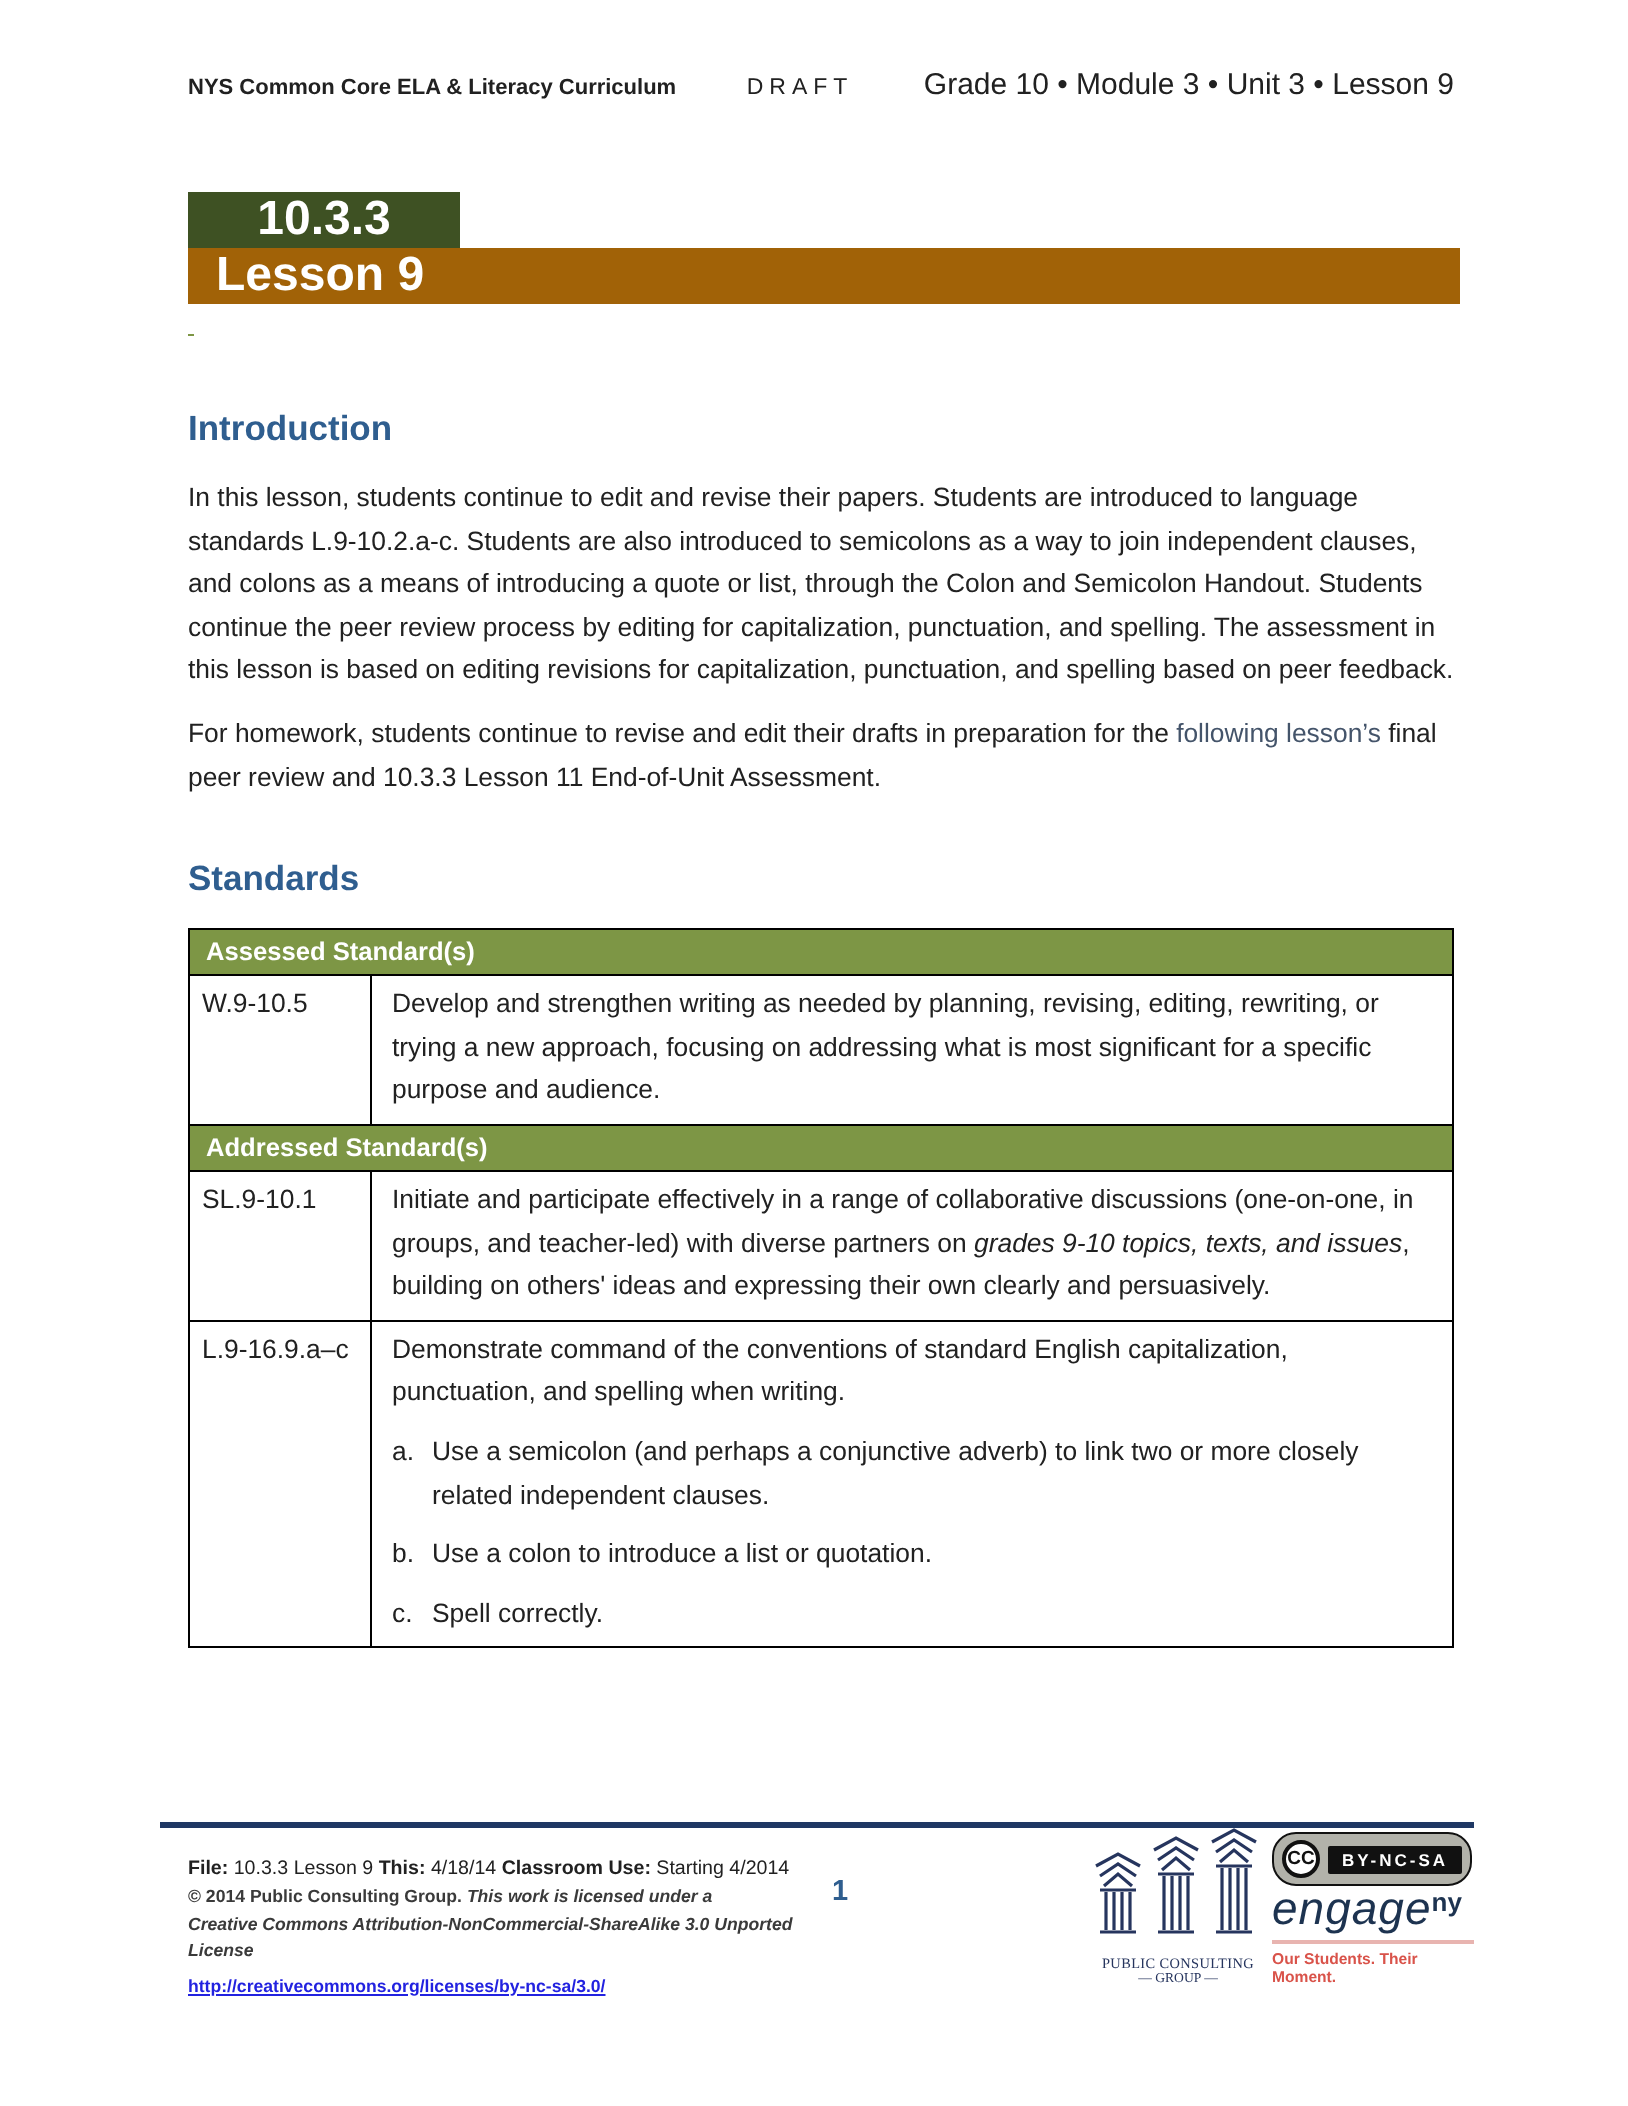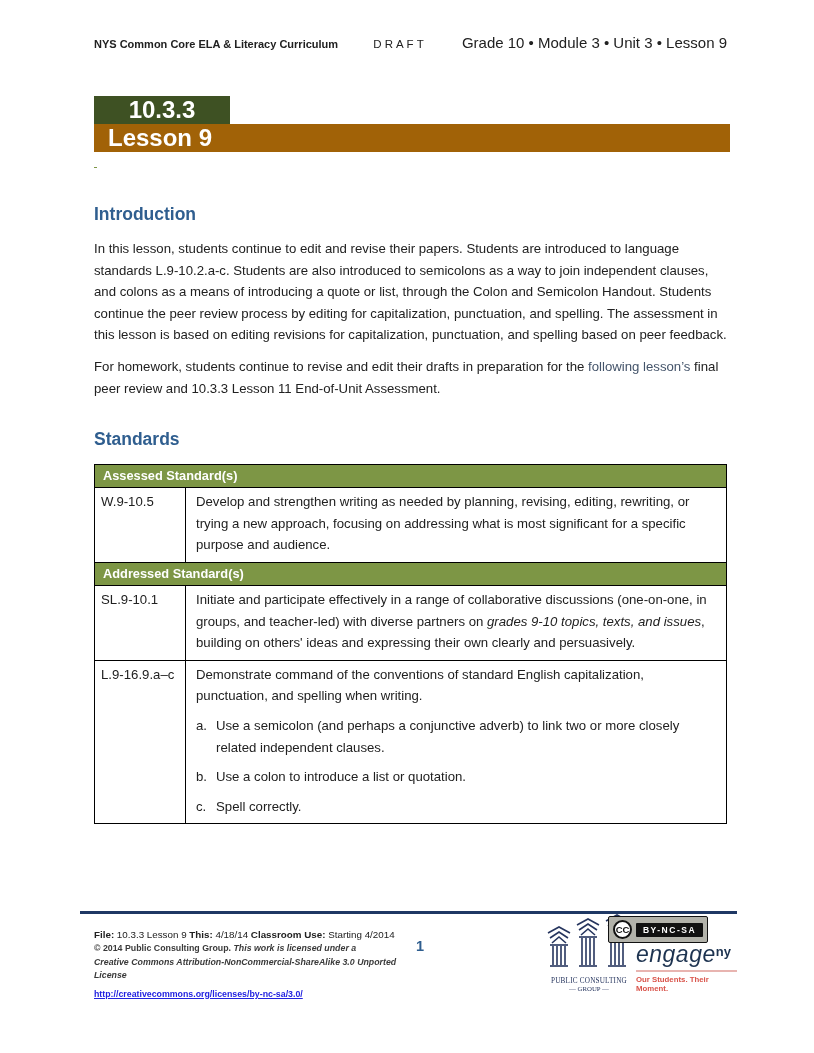--- a/index.html
+++ b/index.html
@@ -82,22 +82,22 @@
   .page-number {
     position:absolute; top:938px; left:405px; width:30px; text-align:center;
     color:#2F5E8F; font-weight:bold; font-size:14.5px;
   }
 
   .pcg-logo { position:absolute; top:913px; left:544px; width:90px; text-align:center; color:#26355E; }
   .pcg-text1 { font-size:7.2px; letter-spacing:0.2px; font-family:"Liberation Serif", serif; }
   .pcg-text2 { font-size:6.8px; font-family:"Liberation Serif", serif; }
 
   .cc-badge {
-    position:absolute; top:916px; left:608px; width:100px; height:27px;
-    background:#B2B2AA; border:1.5px solid #111; border-radius:2px;
+    position:absolute; top:916px; left:636px; width:100px; height:27px;
+    background:#B2B2AA; border:1.5px solid #111; border-radius:12px;
     display:flex; align-items:center; padding:0 4px; gap:4px;
   }
   .cc-circle {
     width:19px; height:19px; border:2.5px solid #111; border-radius:50%;
     background:#fff; color:#111; font-weight:bold; font-size:9.5px;
     display:flex; align-items:center; justify-content:center;
   }
   .cc-bar {
     flex:1; background:#111; color:#fff; font-weight:bold; font-size:8.5px;
     letter-spacing:1.5px; text-align:center; padding:2px 0; border-radius:1px;

